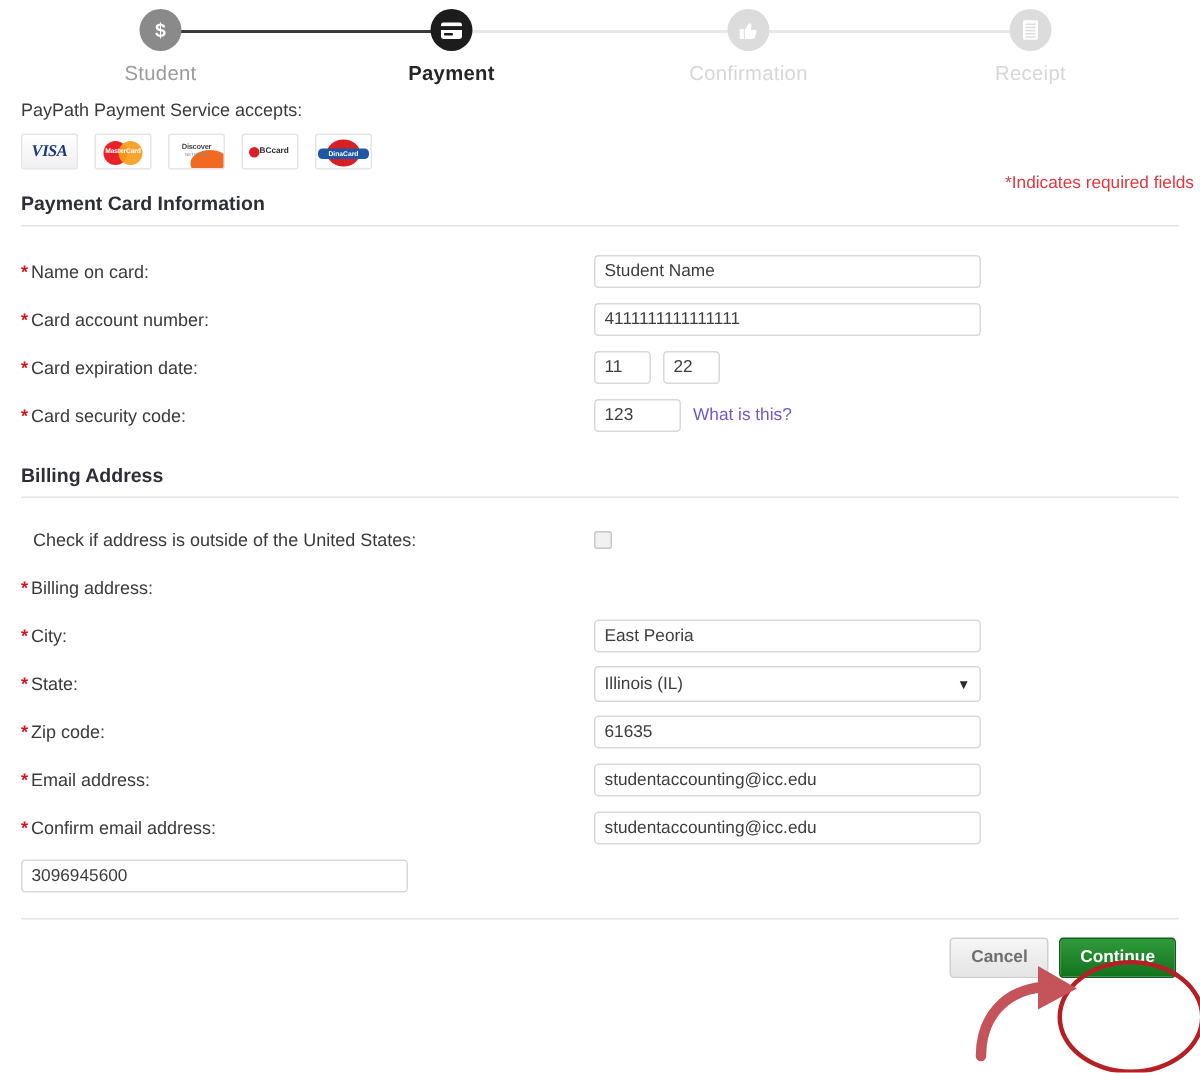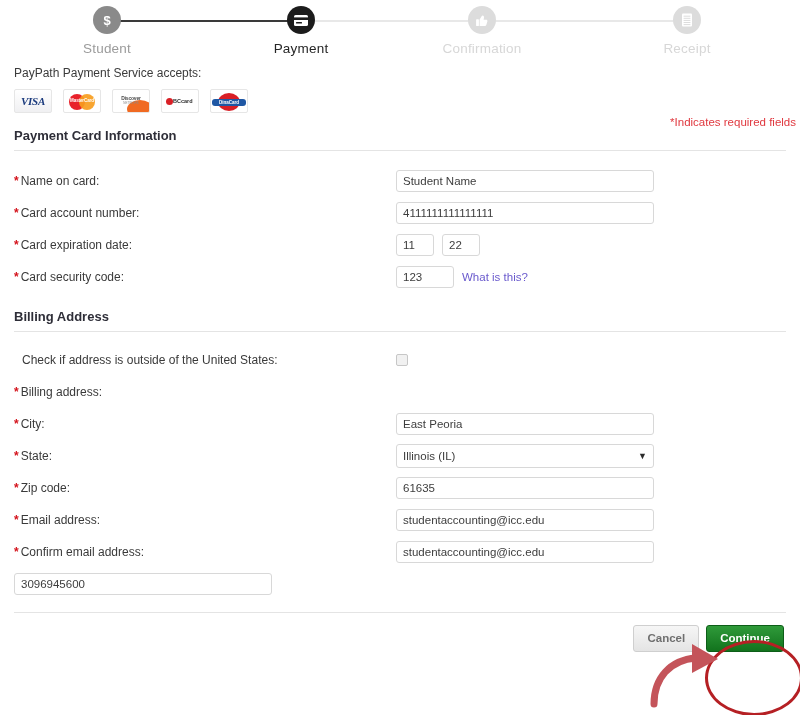--- a/index.html
+++ b/index.html
@@ -41,21 +41,21 @@
     z-index: 3;
   }
   .step-label {
     margin-top: 7px;
     font-size: 13.5px;
     letter-spacing: .2px;
   }
   .step.done .step-circle { background: #8a8a8a; }
   .step.done .step-label  { color: #9b9b9b; }
   .step.current .step-circle { background: #1c1c1c; }
-  .step.current .step-label  { color: #262626; font-weight: normal; }
+  .step.current .step-label  { color: #262626; font-weight: bold; }
   .step.todo .step-circle { background: #dcdcdc; }
   .step.todo .step-label  { color: #d7d7d7; }
 
   .connector {
     position: absolute;
     height: 2px;
     top: 20px;
     z-index: 1;
   }
   .connector.solid { background: #3a3a3a; }
@@ -306,21 +306,21 @@
     <div class="step-circle">
       <svg class="ic" width="16" height="13" viewBox="0 0 16 13" aria-hidden="true">
         <rect x="1" y="1" width="14" height="11" rx="1.6" fill="#ffffff"></rect>
         <rect x="1" y="3.4" width="14" height="2.6" fill="#1c1c1c"></rect>
         <rect x="3" y="8" width="6" height="1.6" rx=".6" fill="#1c1c1c"></rect>
       </svg>
     </div>
     <div class="step-label">Payment</div>
   </div>
 
-  <div class="step todo" style="left:412px;">
+  <div class="step todo" style="left:429px;">
     <div class="step-circle">
       <svg class="ic" width="16" height="16" viewBox="0 0 16 16" aria-hidden="true">
         <path d="M5.6 14h5.2c.8 0 1.3-.4 1.5-1.1l1.1-3.6c.2-.8-.3-1.5-1.1-1.5H9.6l.4-2.3c.2-1-.4-1.9-1.3-2-.4 0-.7.2-.9.6L5.6 7.6V14z" fill="#ffffff"></path>
         <rect x="2.1" y="7.3" width="2.8" height="6.7" rx=".6" fill="#ffffff"></rect>
       </svg>
     </div>
     <div class="step-label">Confirmation</div>
   </div>
 
   <div class="step todo" style="left:617px;">

